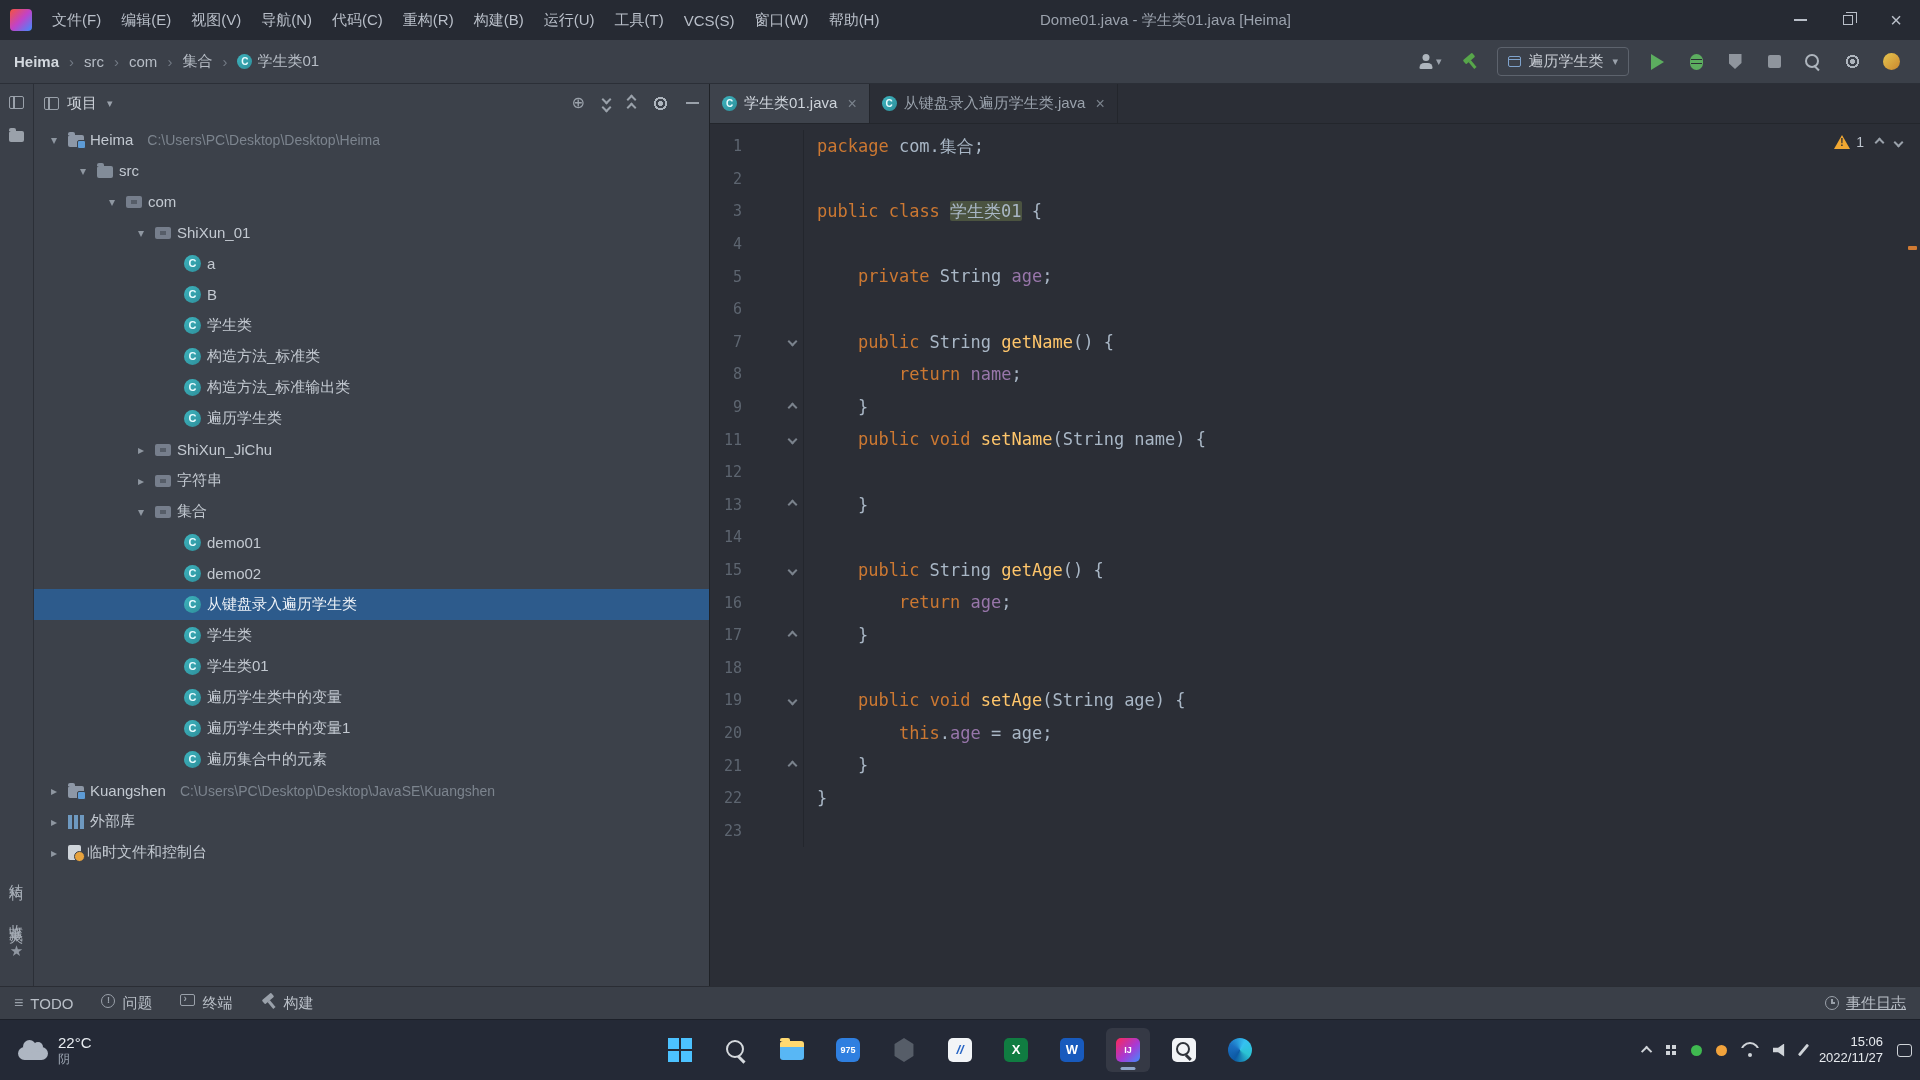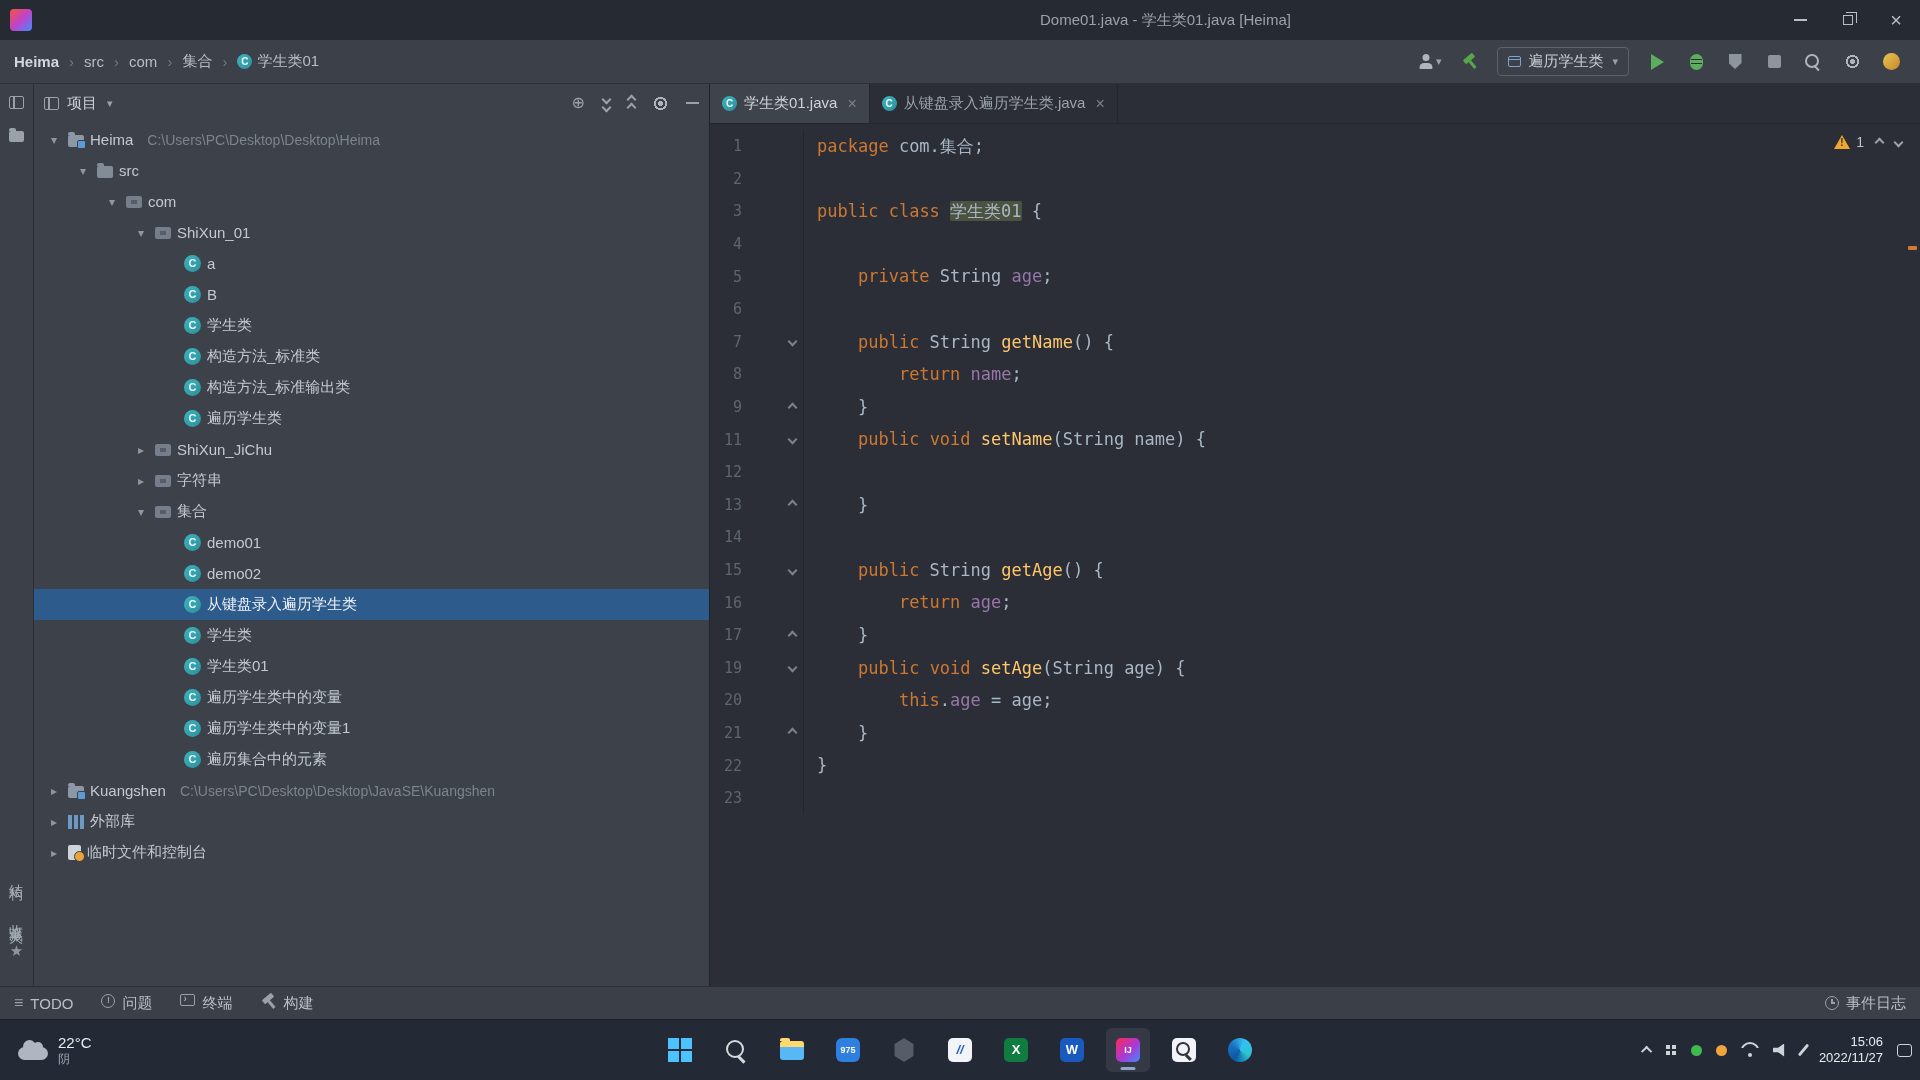--- a/index.html
+++ b/index.html
@@ -140,21 +140,21 @@
   .bitem { display:flex; gap:7px; color:#b9bfc7; font-size:15px; }
   .bicon { display:inline-flex; align-items:center; justify-content:center; color:#9aa1aa; }
   .todo-icon::before { content:'≡'; font-size:16px; line-height:1; }
   .problems-icon { width:14px; height:14px; border:1.6px solid #9aa1aa; border-radius:50%; position:relative; }
   .problems-icon::before { content:'!'; position:absolute; left:0; right:0; top:0; text-align:center; font:bold 9px/11px "Liberation Sans",sans-serif; color:#9aa1aa; }
   .terminal-icon { width:15px; height:12px; border:1.6px solid #9aa1aa; border-radius:2px; position:relative; }
   .terminal-icon::before { content:'›'; position:absolute; left:2px; top:-2px; font:bold 10px/12px "Liberation Sans",sans-serif; color:#9aa1aa; }
   .build-icon { position:relative; width:16px; height:15px; }
   .build-icon::before { content:''; position:absolute; top:2px; left:2px; width:12px; height:5px; background:#9aa1aa; border-radius:1px; transform:rotate(-40deg); }
   .build-icon::after  { content:''; position:absolute; bottom:0; right:3px; width:3px; height:9px; background:#9aa1aa; transform:rotate(-40deg); }
-  .bb-right { margin-left:auto; display:flex; align-items:center; gap:7px; color:#b9bfc7; }
+  .bb-right { margin-left:auto; display:flex; align-items:center; gap:7px; color:#b9bfc7;text-decoration:underline; }
   .clock-icon { width:14px; height:14px; border:1.6px solid #9aa1aa; border-radius:50%; position:relative; }
   .clock-icon::before { content:''; position:absolute; left:5px; top:2px; width:1.6px; height:4px; background:#9aa1aa; }
   .clock-icon::after  { content:''; position:absolute; left:5px; top:5px; width:4px; height:1.6px; background:#9aa1aa; }
 
   
   .statusbar { height:32px; background:#393e47; border-top:1px solid #2a2d34; display:flex; align-items:center; padding:0 14px; position:relative; flex:none; }
   .winmenu-icon { width:13px; height:13px; margin-right:12px;
     background-image:linear-gradient(#9aa1aa,#9aa1aa),linear-gradient(#9aa1aa,#9aa1aa),linear-gradient(#9aa1aa,#9aa1aa),linear-gradient(#9aa1aa,#9aa1aa);
     background-size:5px 5px; background-position:0 0,8px 0,0 8px,8px 8px; background-repeat:no-repeat; }
   .status-msg { color:#b6bcc4; font-size:15px; }
@@ -226,20 +226,34 @@
   .clock-block { display:flex; flex-direction:column; align-items:flex-end; line-height:1.25; color:#e8ebef; font-size:13px; }
   .notif-icon { width:15px; height:13px; border:1.6px solid #cfd3d8; border-radius:3px; }
 </style>
 </head>
 <body>
 
 <div class="window">
 
   <div class="titlebar">
     <span class="app-logo"></span>
+    <div class="menubar">
+        <div class="menu-item">文件(F)</div>
+        <div class="menu-item">编辑(E)</div>
+        <div class="menu-item">视图(V)</div>
+        <div class="menu-item">导航(N)</div>
+        <div class="menu-item">代码(C)</div>
+        <div class="menu-item">重构(R)</div>
+        <div class="menu-item">构建(B)</div>
+        <div class="menu-item">运行(U)</div>
+        <div class="menu-item">工具(T)</div>
+        <div class="menu-item">VCS(S)</div>
+        <div class="menu-item">窗口(W)</div>
+        <div class="menu-item">帮助(H)</div>
+      </div>
     <div class="win-title">Dome01.java - 学生类01.java [Heima]</div>
     <div class="win-controls">
       <div class="wbtn">
           <span class="min-glyph"></span>
         </div>
       <div class="wbtn">
           <span class="restore-glyph"></span>
         </div>
       <div class="wbtn">
           <span class="close-glyph">×</span>
@@ -550,20 +564,25 @@
               <span class="ltext"><span class="tok-pl">        </span><span class="tok-kw">return</span><span class="tok-pl"> </span><span class="tok-fd">age</span><span class="tok-pl">;</span></span>
             </div>
             <div class="line">
               <span class="lnum">17</span>
               <span class="lfold">
                 <i class="fchev up"></i>
               </span>
               <span class="ltext"><span class="tok-pl">    }</span></span>
             </div>
             <div class="line">
+              <span class="lnum">18</span>
+              <span class="lfold"></span>
+              <span class="ltext"></span>
+            </div>
+            <div class="line">
               <span class="lnum">19</span>
               <span class="lfold">
                 <i class="fchev down"></i>
               </span>
               <span class="ltext"><span class="tok-pl">    </span><span class="tok-kw">public</span><span class="tok-pl"> </span><span class="tok-kw">void</span><span class="tok-pl"> </span><span class="tok-mt">setAge</span><span class="tok-pl">(String age) {</span></span>
             </div>
             <div class="line">
               <span class="lnum">20</span>
               <span class="lfold"></span>
               <span class="ltext"><span class="tok-pl">        </span><span class="tok-kw">this</span><span class="tok-pl">.</span><span class="tok-fd">age</span><span class="tok-pl"> = age;</span></span>

